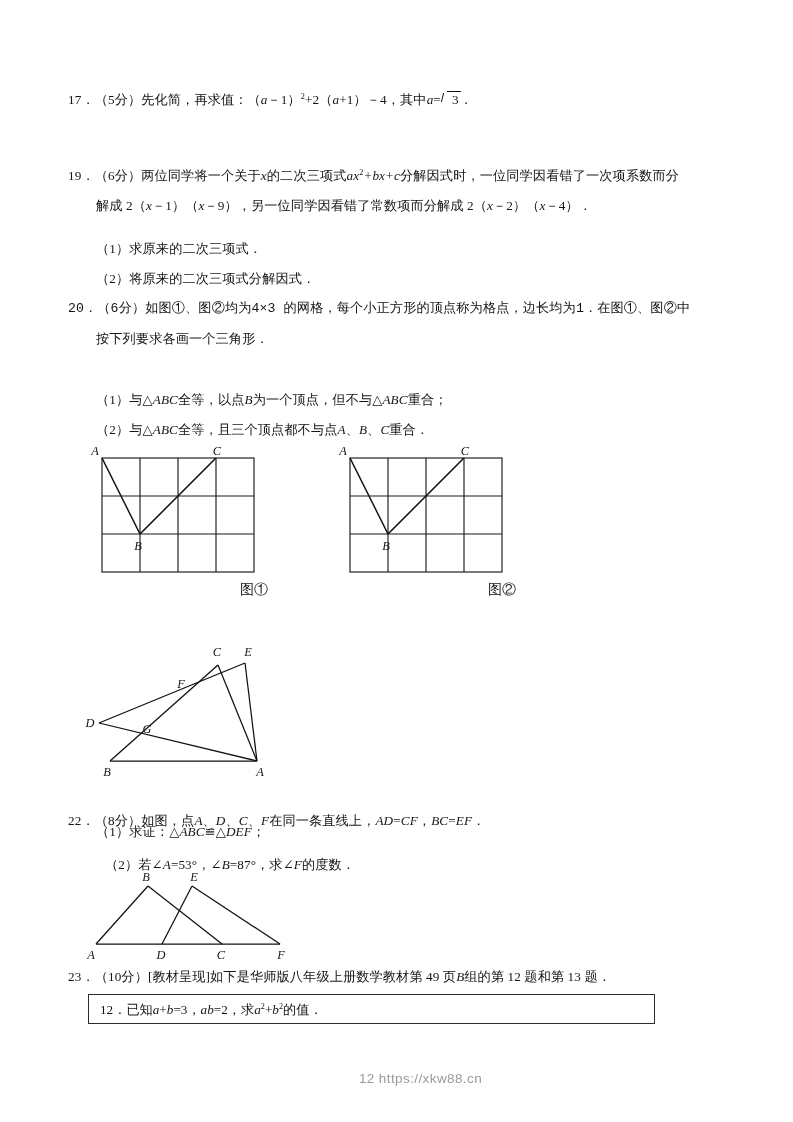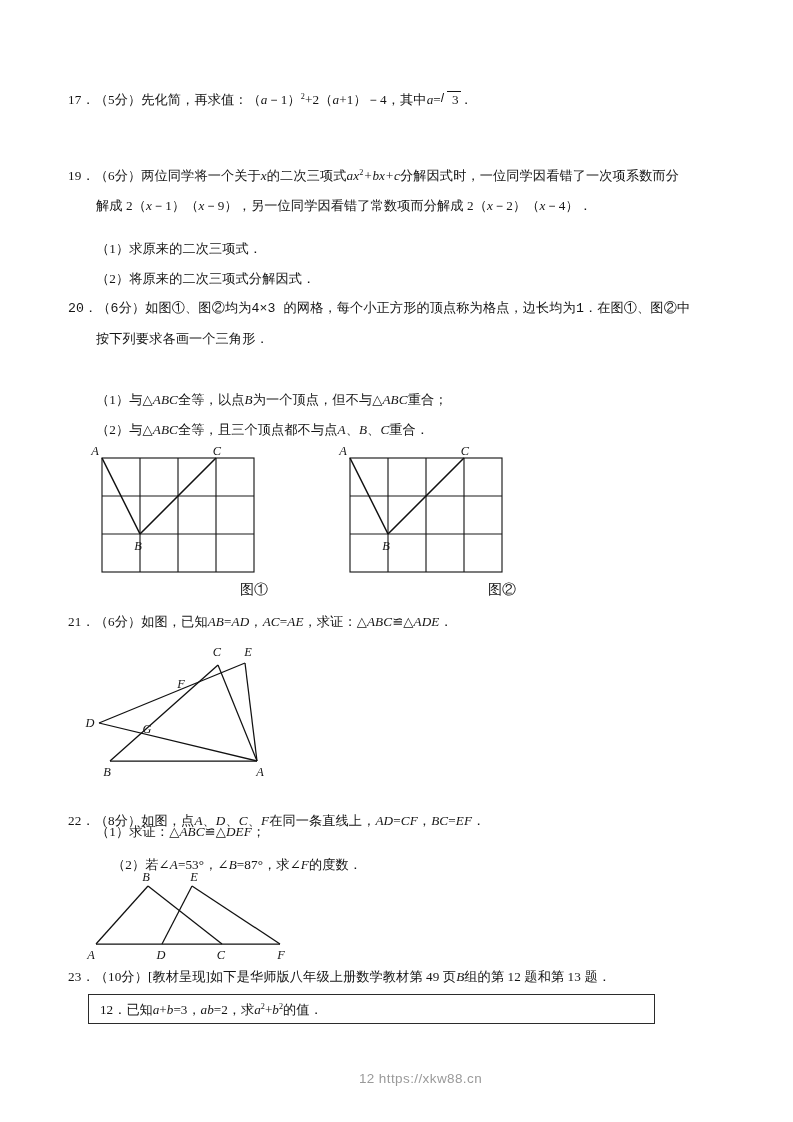--- a/index.html
+++ b/index.html
@@ -179,23 +179,20 @@
         <line x1="14" y1="12" x2="52" y2="88"></line>
         <line x1="52" y1="88" x2="128" y2="12"></line>
       </g>
       <text class="lbl" x="7" y="9" text-anchor="middle">A</text>
       <text class="lbl" x="50" y="104" text-anchor="middle">B</text>
       <text class="lbl" x="129" y="9" text-anchor="middle">C</text>
     </svg>
   </div>
   <div class="figcap" style="left:336px; top:581px; width:180px;">图②</div>
 
-  <div class="q" style="left:68px; top:612px;">
-    <span>21</span><span>．</span><span>（6分）</span><span>如图，已知</span><span class="it">AB</span><span>=</span><span class="it">AD</span><span>，</span><span class="it">AC</span><span>=</span><span class="it">AE</span><span>，求证：△</span><span class="it">ABC</span><span>≌△</span><span class="it">ADE</span><span>．</span>
-  </div>
 
   <div class="fig" style="left:85px; top:643px;">
     <svg width="200" height="135" viewBox="0 0 200 135">
       <g stroke="#111" stroke-width="1.25" fill="none">
 
         <line x1="25" y1="118" x2="172" y2="118"></line>
 
         <line x1="25" y1="118" x2="133" y2="22"></line>
 
         <line x1="14" y1="80" x2="172" y2="118"></line>
@@ -215,21 +212,21 @@
       <text class="lbl" x="175" y="133" text-anchor="middle">A</text>
     </svg>
   </div>
 
   <div class="q" style="left:68px; top:787px;margin-top:24px;">
     <span>22</span><span>．</span><span>（8分）</span><span>如图，点</span><span class="it">A</span><span>、</span><span class="it">D</span><span>、</span><span class="it">C</span><span>、</span><span class="it">F</span><span>在同一条直线上，</span><span class="it">AD</span><span>=</span><span class="it">CF</span><span>，</span><span class="it">BC</span><span>=</span><span class="it">EF</span><span>．</span>
   </div>
   <div class="q" style="left:96px; top:822px;">
     <span>（1）求证：△</span><span class="it">ABC</span><span>≌△</span><span class="it">DEF</span><span>；</span>
   </div>
-  <div class="q" style="left:112px; top:855px;text-align:center;">
+  <div class="q" style="left:105px; top:855px;text-align:center;">
     <span>（2）若∠</span><span class="it">A</span><span>=53°，∠</span><span class="it">B</span><span>=87°，求∠</span><span class="it">F</span><span>的度数．</span>
   </div>
 
   <div class="fig" style="left:82px; top:872px;">
     <svg width="215" height="90" viewBox="0 0 215 90">
       <g stroke="#111" stroke-width="1.25" fill="none">
 
         <line x1="14" y1="72" x2="198" y2="72"></line>
 
         <line x1="14" y1="72" x2="66" y2="14"></line>

